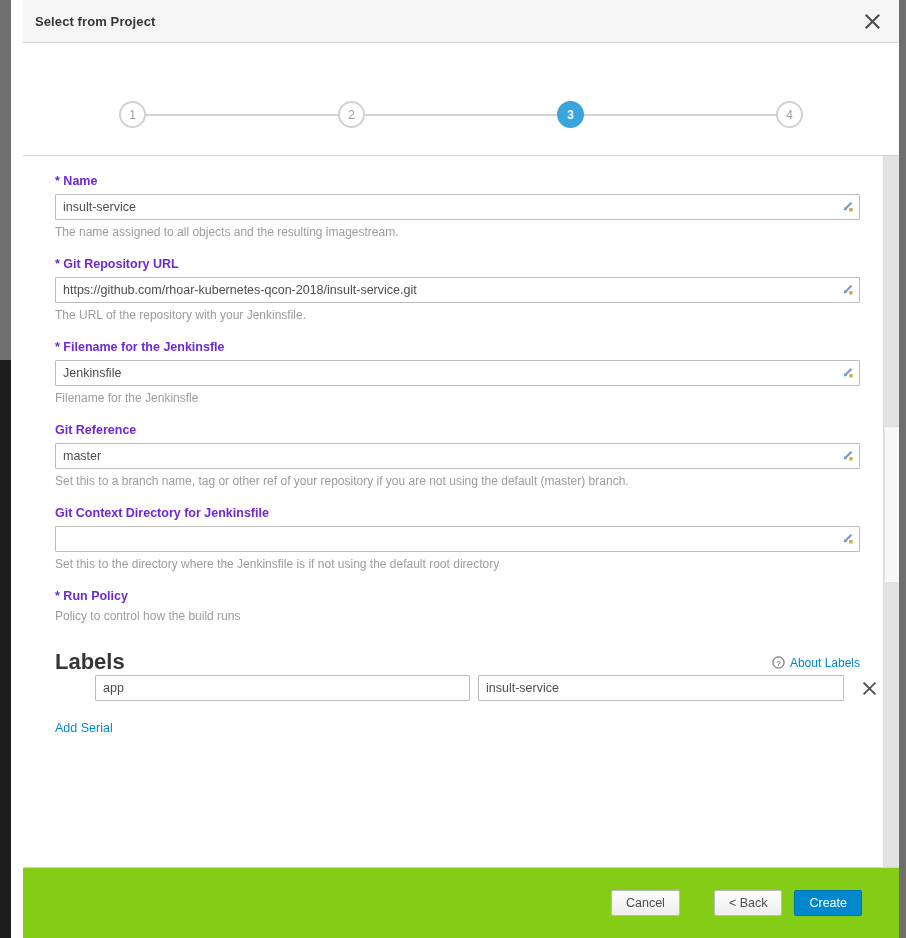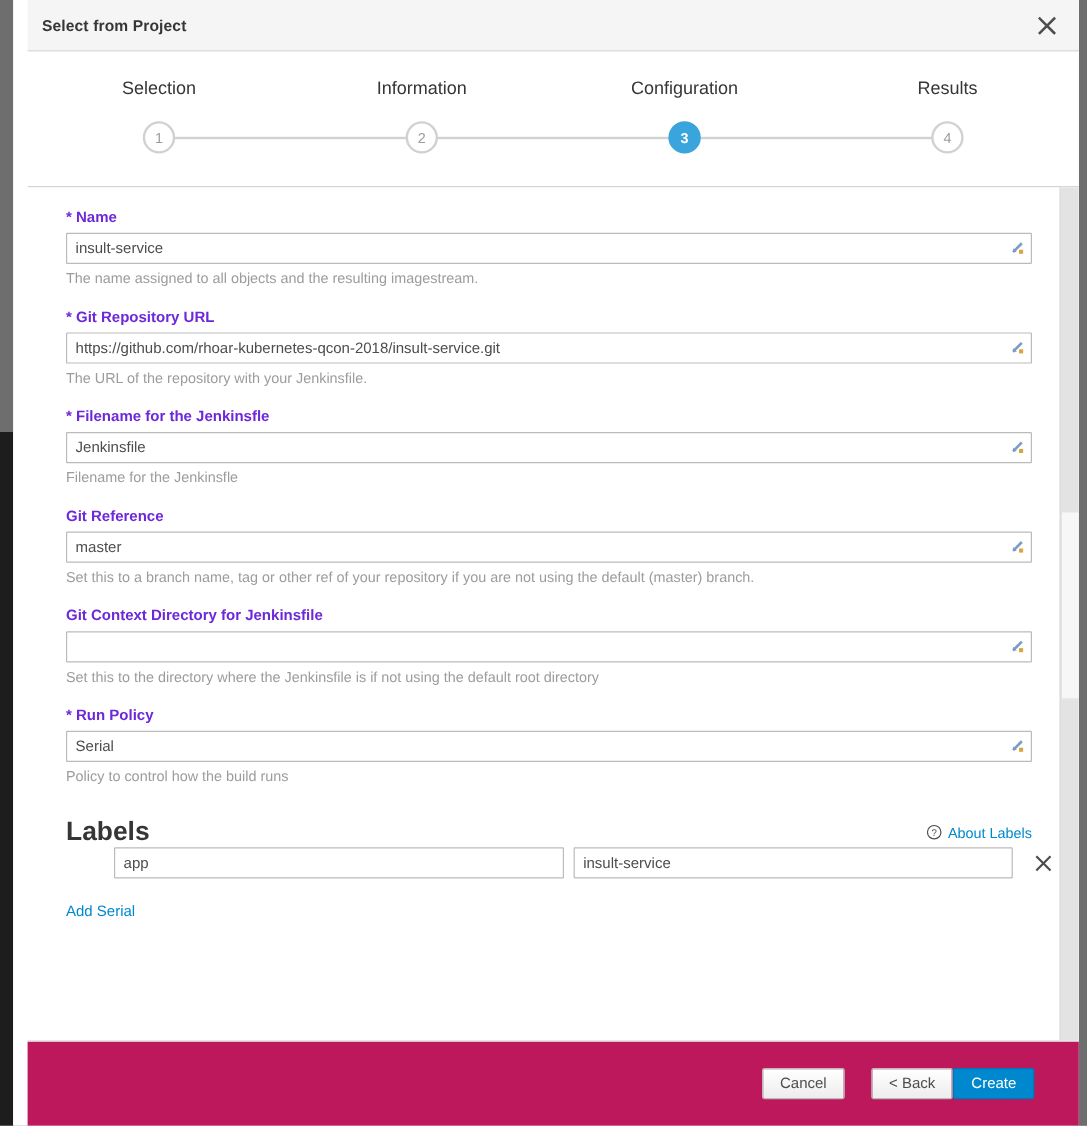--- a/index.html
+++ b/index.html
@@ -299,26 +299,26 @@
     background: #f7f7f7;
     border: 1px solid #e0e0e0;
     border-left: none;
     border-right: none;
     cursor: grab;
   }
 
   
   .modal-footer {
     flex: 0 0 70px;
-    background: #be185d;
+    background: #84cc16;
     display: flex;
     align-items: center;
     justify-content: flex-end;
     padding: 0 37px 0 0;
-    gap: 0;
+    gap: 12px;
   }
   .btn {
     font-family: "Liberation Sans", sans-serif;
     font-size: 12.5px;
     border-radius: 2px;
     cursor: pointer;
     height: 26px;
     padding: 0 14px;
     line-height: 1;
   }
@@ -347,34 +347,20 @@
   <div class="modal-header">
     <span class="modal-title">Select from Project</span>
     <button class="close-btn" aria-label="Close">
       <svg width="17" height="17" viewBox="0 0 17 17">
         <path d="M2.5 2.5 L14.5 14.5 M14.5 2.5 L2.5 14.5" stroke="#4d4d4d" stroke-width="2.1" stroke-linecap="square" fill="none"></path>
       </svg>
     </button>
   </div>
 
   <div class="wizard">
-    <div class="wizard-labels">
-      <div class="wizard-step">
-        <span class="wizard-step-label">Selection</span>
-      </div>
-      <div class="wizard-step">
-        <span class="wizard-step-label">Information</span>
-      </div>
-      <div class="wizard-step">
-        <span class="wizard-step-label">Configuration</span>
-      </div>
-      <div class="wizard-step">
-        <span class="wizard-step-label">Results</span>
-      </div>
-    </div>
     <div class="wizard-line"></div>
     <div class="wizard-circles">
       <div class="wizard-circle-wrap">
         <div class="circle">1</div>
       </div>
       <div class="wizard-circle-wrap">
         <div class="circle">2</div>
       </div>
       <div class="wizard-circle-wrap">
         <div class="circle active" style="background: rgb(57, 165, 220); border-color: rgb(57, 165, 220);">3</div>
@@ -448,28 +434,20 @@
             <path d="M10.5 2.2 L3.2 9.6" stroke="#7a9cc6" stroke-width="2.2" fill="none"></path>
             <path d="M3.2 9.6 l0 -3.2 l3.2 3.2 z" fill="#7a9cc6"></path>
             <rect x="8.2" y="7.6" width="3.4" height="3.4" fill="#d9a441"></rect>
           </svg>
         </div>
         <span class="help-text">Set this to the directory where the Jenkinsfile is if not using the default root directory</span>
       </div>
 
       <div class="form-group">
         <label class="field-label"><span class="req-star">*</span> <span>Run Policy</span></label>
-        <div class="input-wrap">
-          <input class="text-input" type="text" value="Serial" placeholder="" style="">
-          <svg class="resize-grip" viewBox="0 0 13 13">
-            <path d="M10.5 2.2 L3.2 9.6" stroke="#7a9cc6" stroke-width="2.2" fill="none"></path>
-            <path d="M3.2 9.6 l0 -3.2 l3.2 3.2 z" fill="#7a9cc6"></path>
-            <rect x="8.2" y="7.6" width="3.4" height="3.4" fill="#d9a441"></rect>
-          </svg>
-        </div>
         <span class="help-text">Policy to control how the build runs</span>
       </div>
 
       <div class="labels-section">
         <div class="labels-head">
           <h2 class="labels-title">Labels</h2>
           <a class="about-labels">
             <svg width="13" height="13" viewBox="0 0 13 13">
               <circle cx="6.5" cy="6.5" r="5.6" fill="none" stroke="#4d4d4d" stroke-width="1"></circle>
               <text x="6.5" y="9.5" font-size="8" fill="#4d4d4d" text-anchor="middle" font-family="Liberation Sans, sans-serif">?</text>

